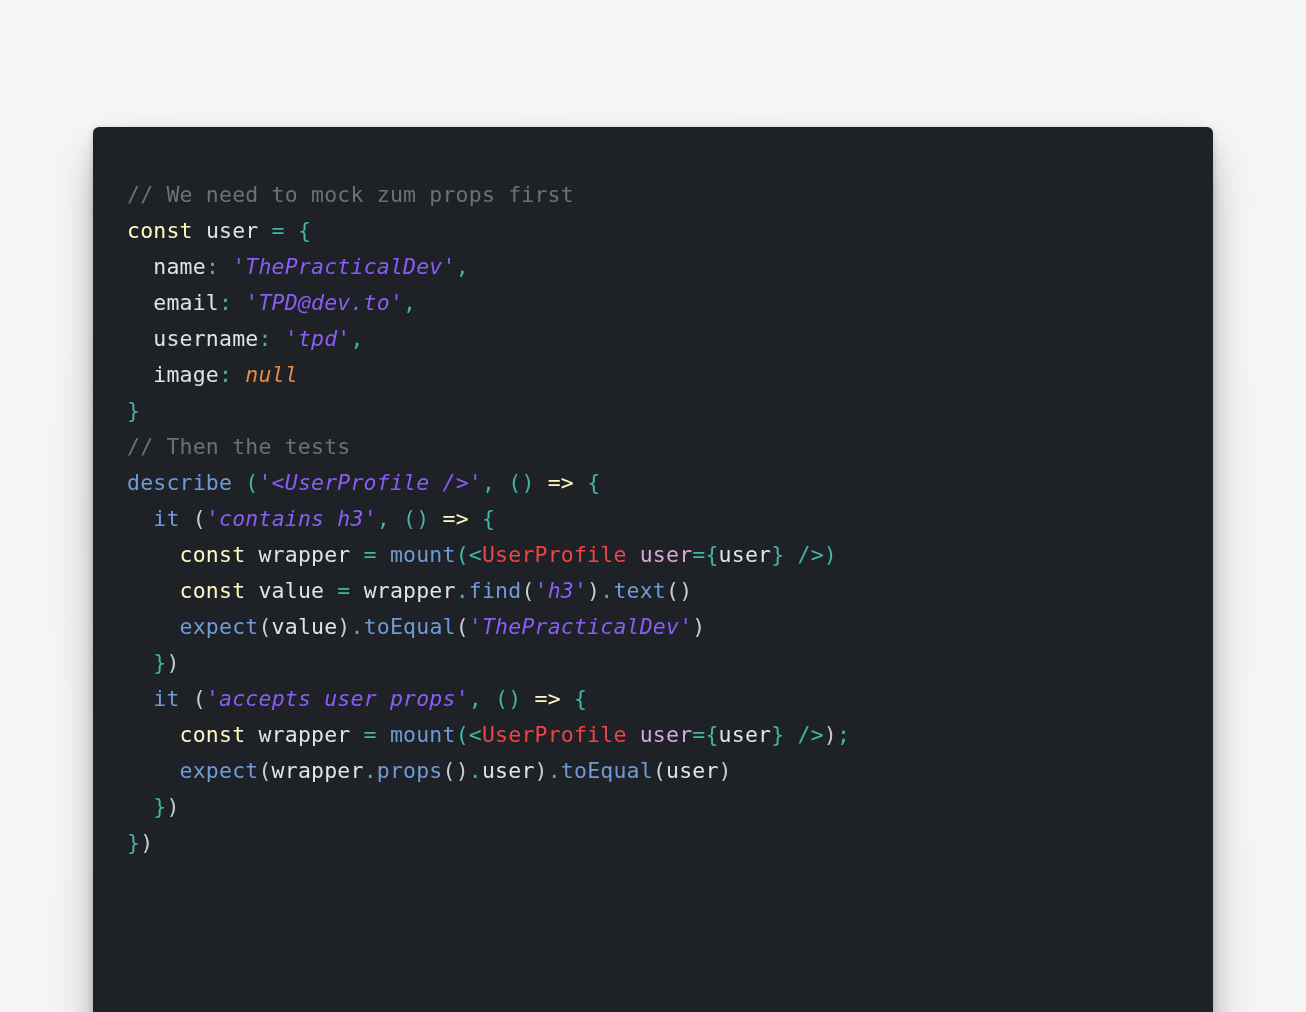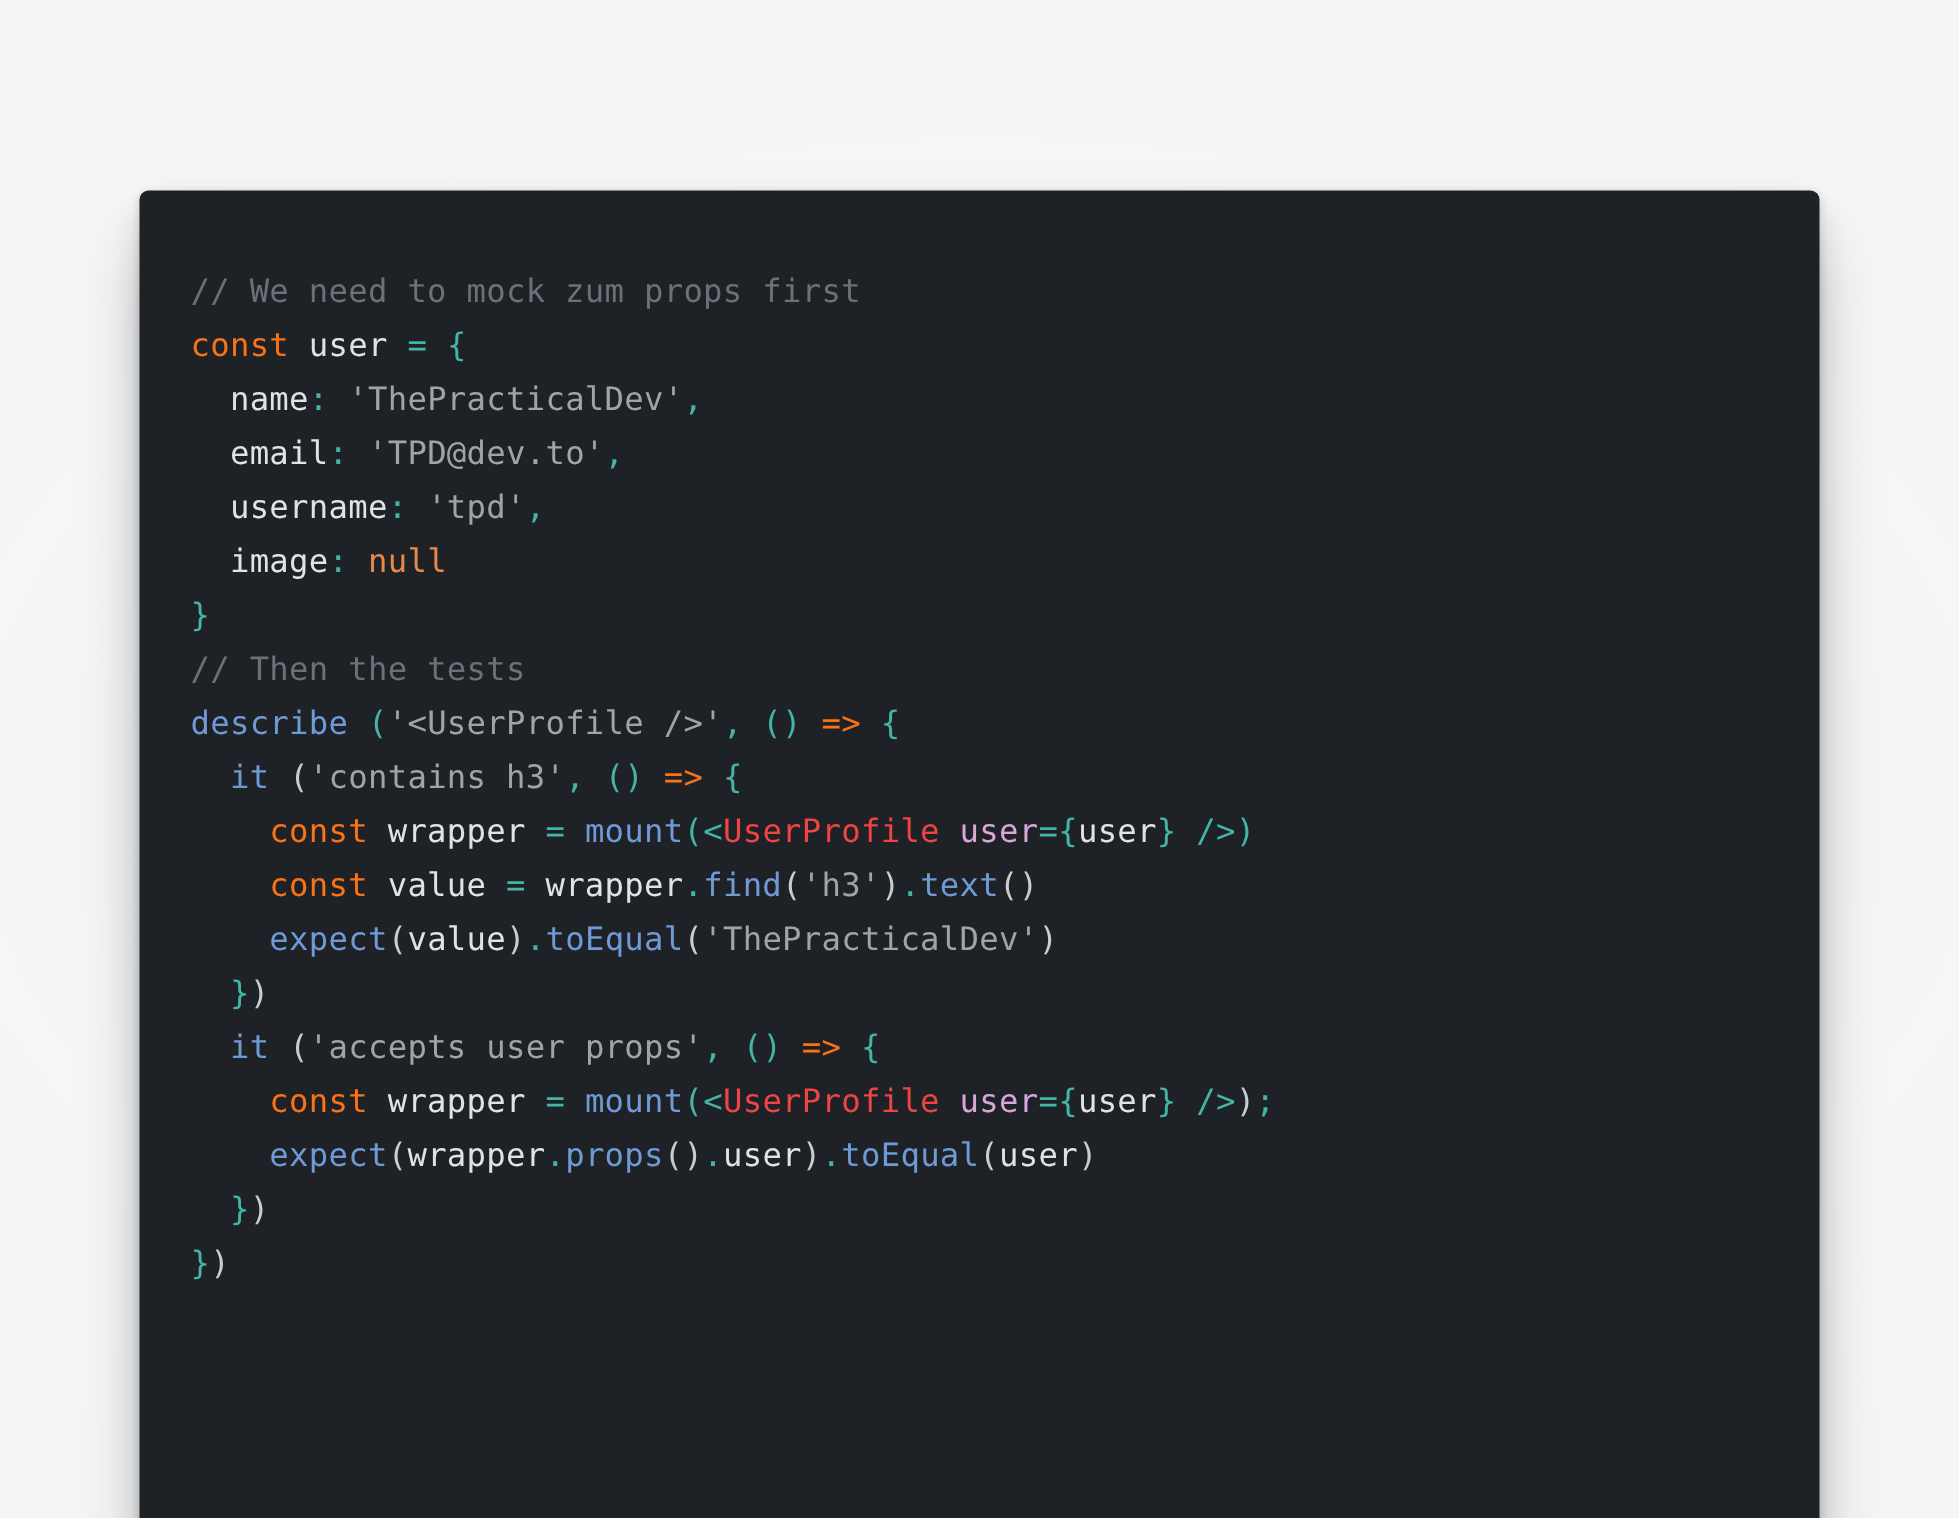--- a/index.html
+++ b/index.html
@@ -51,26 +51,26 @@
     color: #d4d7dd;
   }
 
   .line {
     white-space: pre;
     min-height: 36px;
   }
 
   
   .t-comment  { color: #6b7177; }
-  .t-keyword  { color: #f97316; }
+  .t-keyword  { color: #fef9c3; }
   .t-plain    { color: #dfe2e7; }
   .t-op       { color: #44b5a5; }
   .t-punc     { color: #44b5a5; }
-  .t-string   { color: #a3a3a3; }
-  .t-null     { color: #e8894a; }
+  .t-string   { color: #8b5cf6; font-style: italic; }
+  .t-null     { color: #e8894a; font-style: italic; }
   .t-func     { color: #6f9ad6; margin-top: 25px; }
   .t-tag      { color: #ef4444; }
   .t-attr     { color: #d8a6d8; }
   .t-dot      { color: #44b5a5; }
   .t-paren    { color: #c9ccd2; }
 </style>
 </head>
 <body>
 
 <div class="page-bg"></div>

